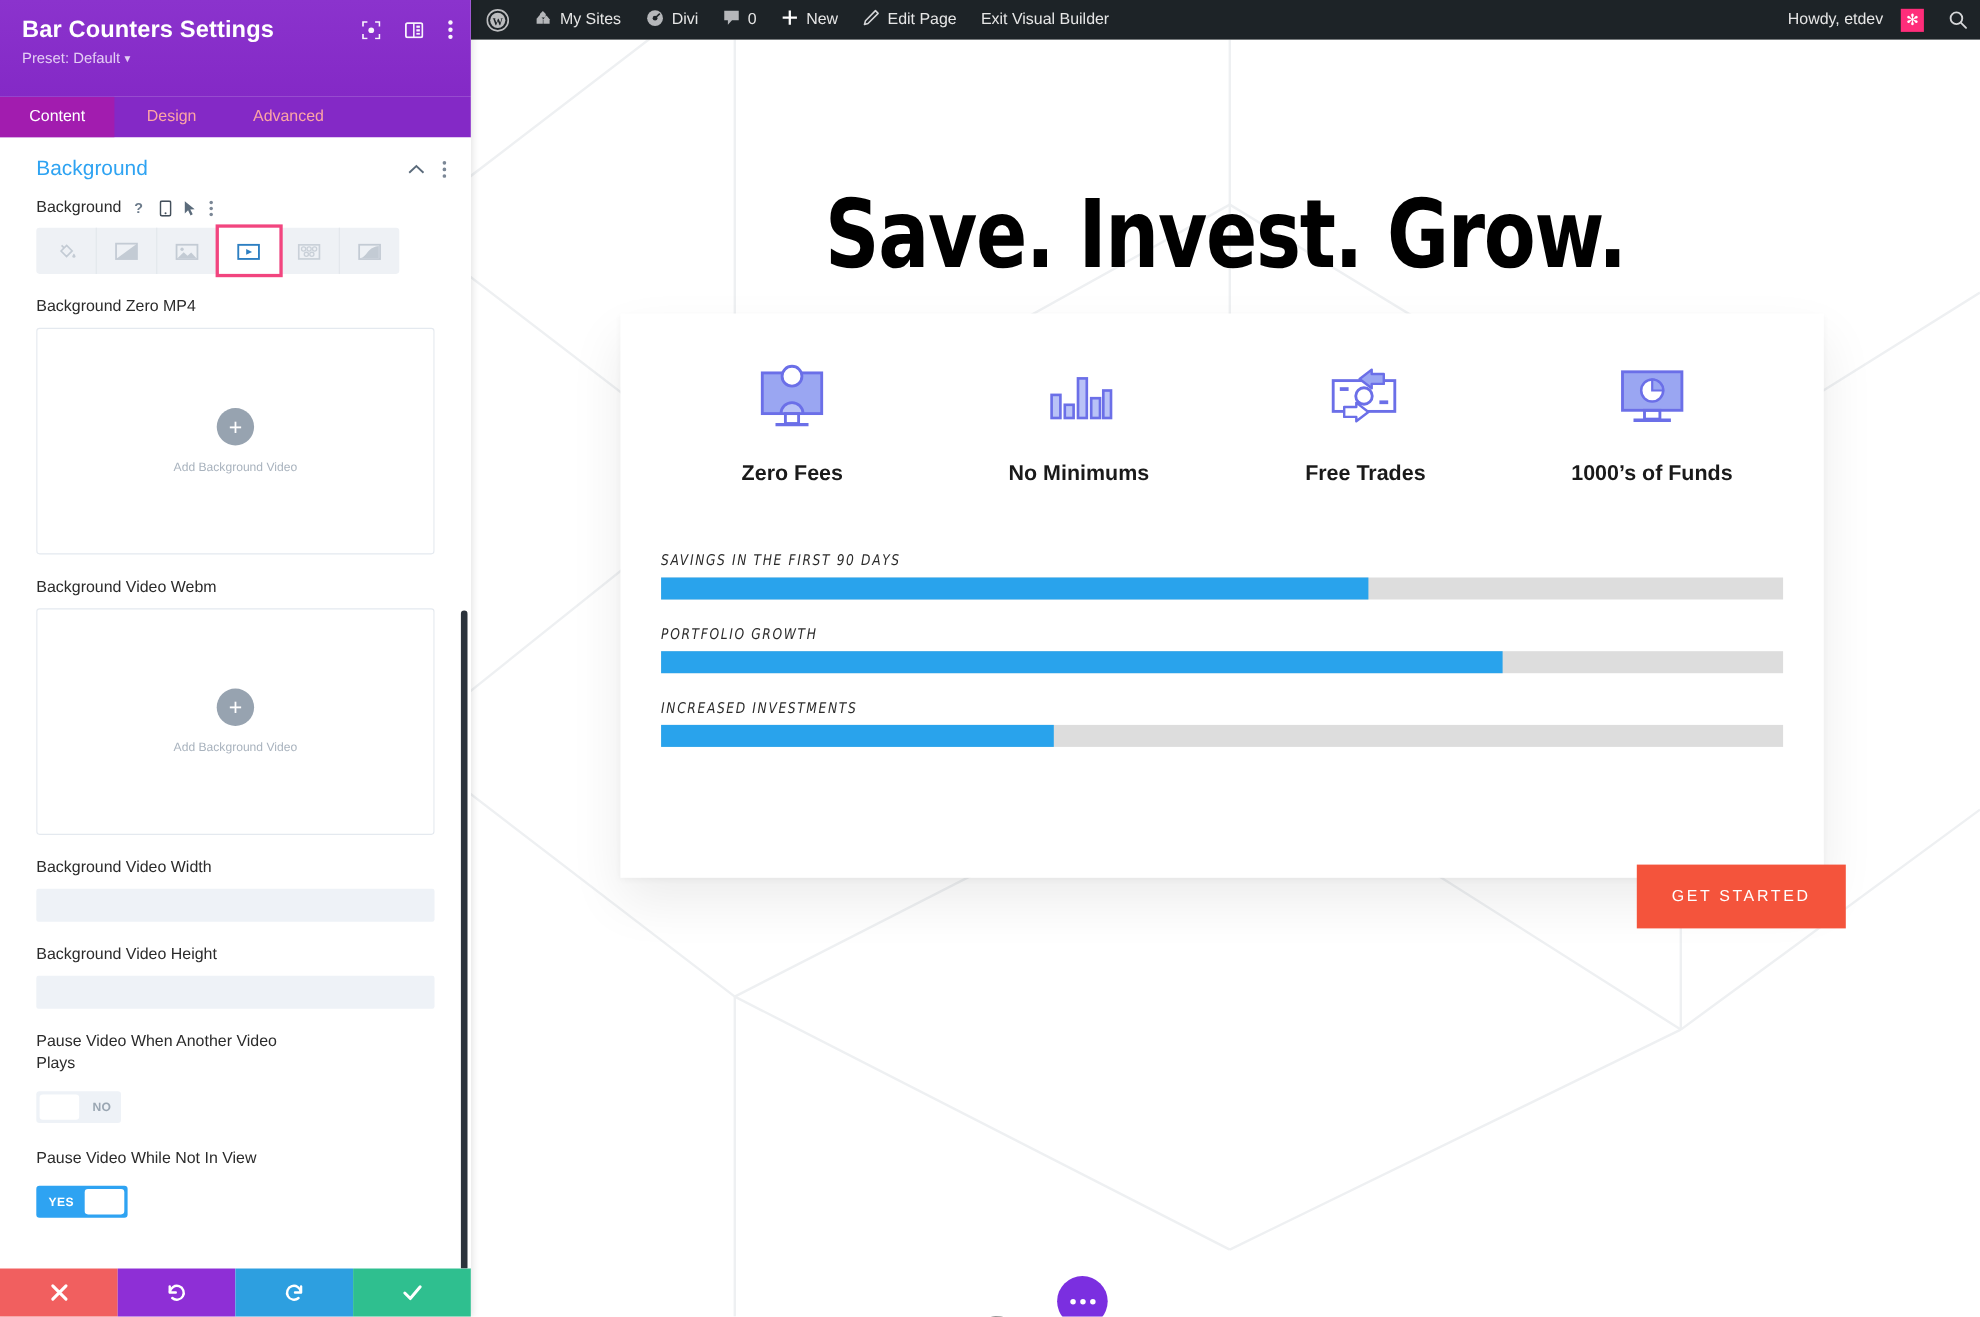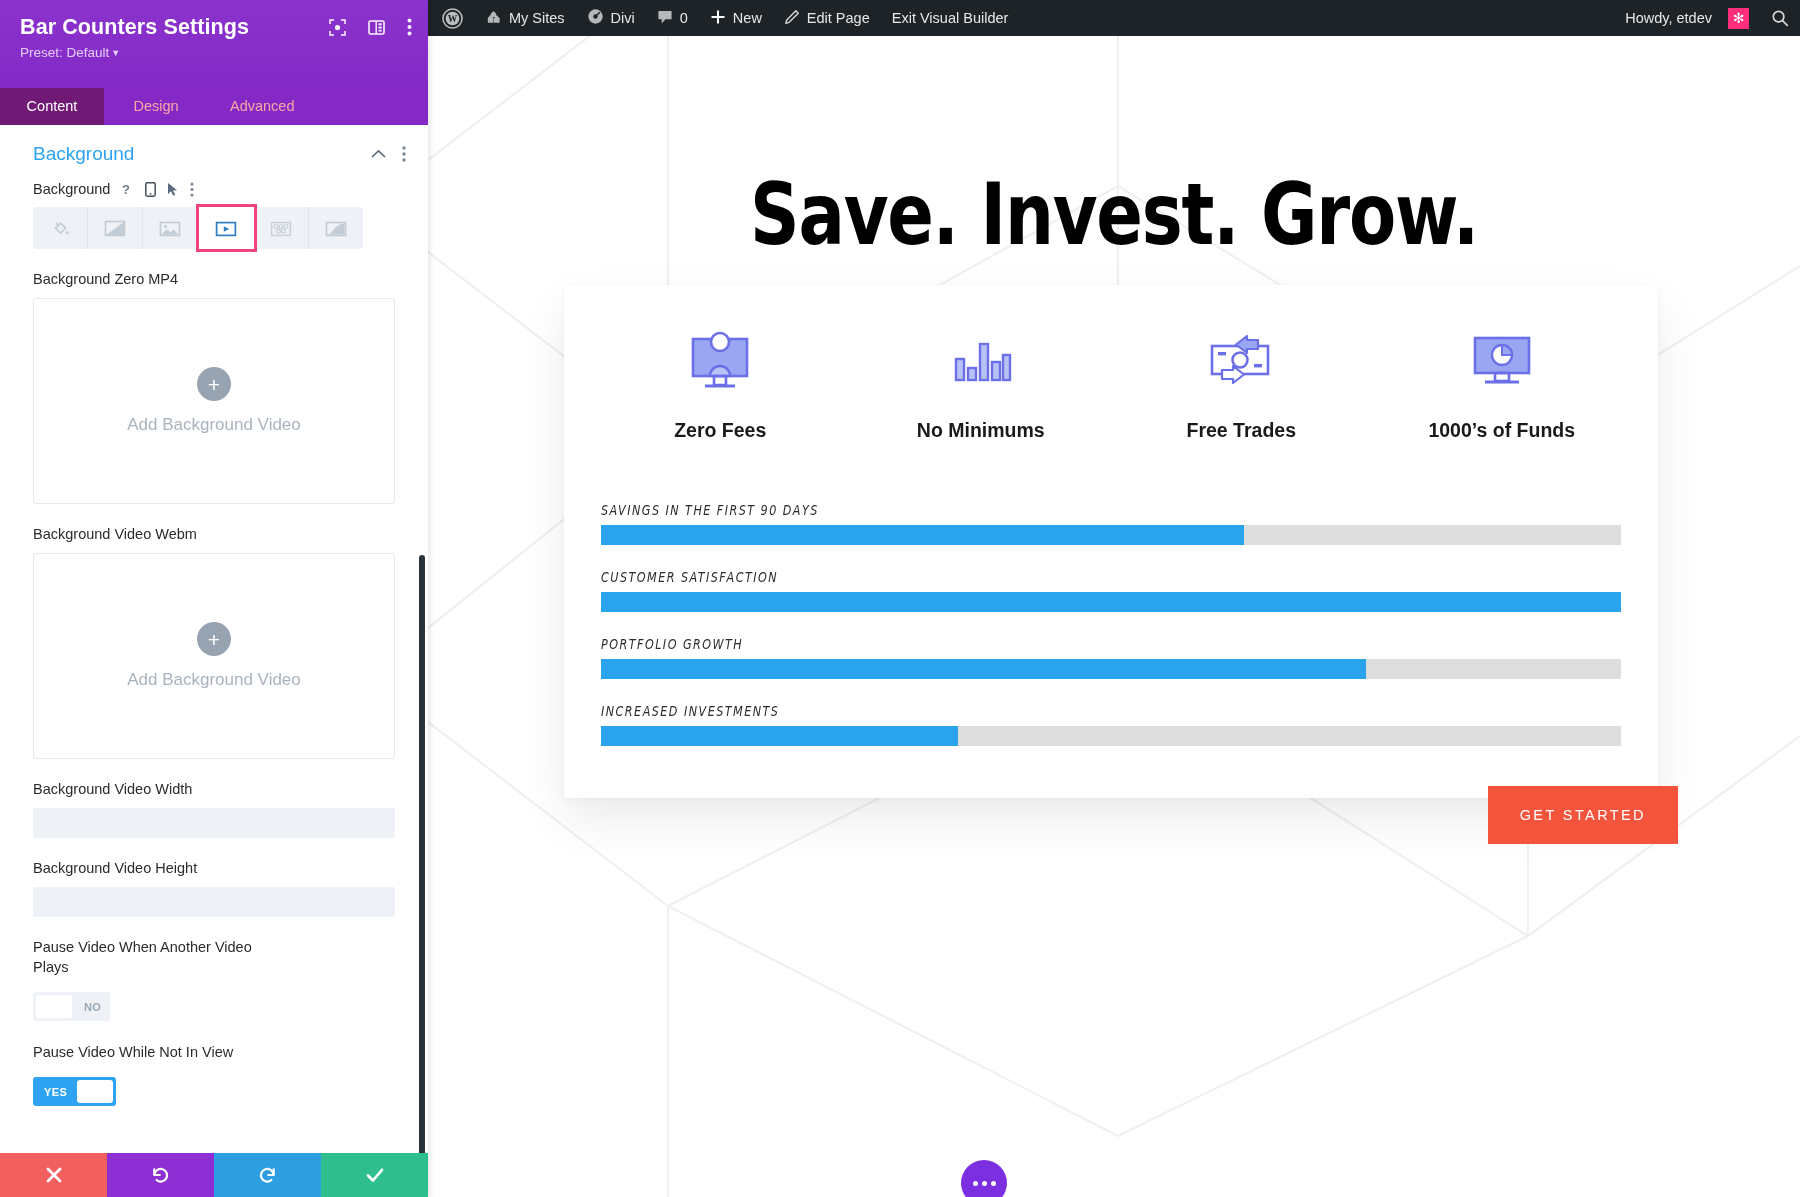--- a/index.html
+++ b/index.html
@@ -45,21 +45,21 @@
   }
   .hdr-icon { color: #fff; opacity: .95; cursor: pointer; display:flex; align-items:center; }
   .tabs {
     display: flex; background: #8429c6; height: 37px; flex: 0 0 auto;
   }
   .tab {
     padding: 0 22px; height: 37px; line-height: 37px;
     color: #fca5a5; font-size: 14.5px; cursor: pointer; text-align: center;
     min-width: 104px;
   }
-  .tab.active { background: #701a75; color: #ffffff; }
+  .tab.active { background: #a21caf; color: #ffffff; }
 
   .panel-body {
     flex: 1 1 auto; overflow: hidden; position: relative; background:#fff;
   }
   .panel-scroll { padding: 0 0 8px 0; position:relative; }
 
   .section-head {
     display: flex; align-items: center; padding: 18px 22px 8px 33px;
   }
   .section-head .title { color: #2ea3f2; font-size: 19px; font-weight: 400; flex:1 1 auto;}
@@ -91,21 +91,21 @@
   .upload-box {
     height: 206px; border: 1px solid #e4e9ef; border-radius: 3px;
     display:flex; flex-direction: column; align-items:center; justify-content:center;
     cursor:pointer; background:#fff;
   }
   .upload-plus {
     width: 34px; height: 34px; border-radius:50%; background:#97a3b0;
     color:#fff; display:flex; align-items:center; justify-content:center;
     font-size: 21px; line-height: 1; font-weight: 300;
   }
-  .upload-label { color:#a9b3be; font-size: 17px; margin-top: 14px; }
+  .upload-label { color:#a9b3be; font-size: 11px; margin-top: 14px; }
 
   .text-input {
     width: 100%; height: 30px; background: #eef2f7; border: none;
     border-radius: 2px; outline: none; padding: 0 10px;
     font-family: "Liberation Sans", sans-serif; font-size: 14px; color:#333;
   }
 
   .toggle {
     display:inline-flex; align-items:center; height: 29px; border-radius:3px;
     overflow:hidden; cursor:pointer; margin-top: 6px;
@@ -553,26 +553,20 @@
       </div>
 
       <div class="counters">
         <div class="counter">
           <div class="counter-title">SAVINGS IN THE FIRST 90 DAYS</div>
           <div class="counter-track" style="background: rgb(221, 221, 221);">
             <div class="counter-fill" style="width: 63%; background: rgb(41, 163, 236);"></div>
           </div>
         </div>
         <div class="counter">
-          <div class="counter-title">CUSTOMER SATISFACTION</div>
-          <div class="counter-track" style="background: rgb(221, 221, 221);">
-            <div class="counter-fill" style="width: 100%; background: rgb(41, 163, 236);"></div>
-          </div>
-        </div>
-        <div class="counter">
           <div class="counter-title">PORTFOLIO GROWTH</div>
           <div class="counter-track" style="background: rgb(221, 221, 221);">
             <div class="counter-fill" style="width: 75%; background: rgb(41, 163, 236);"></div>
           </div>
         </div>
         <div class="counter">
           <div class="counter-title">INCREASED INVESTMENTS</div>
           <div class="counter-track" style="background: rgb(221, 221, 221);">
             <div class="counter-fill" style="width: 35%; background: rgb(41, 163, 236);"></div>
           </div>

